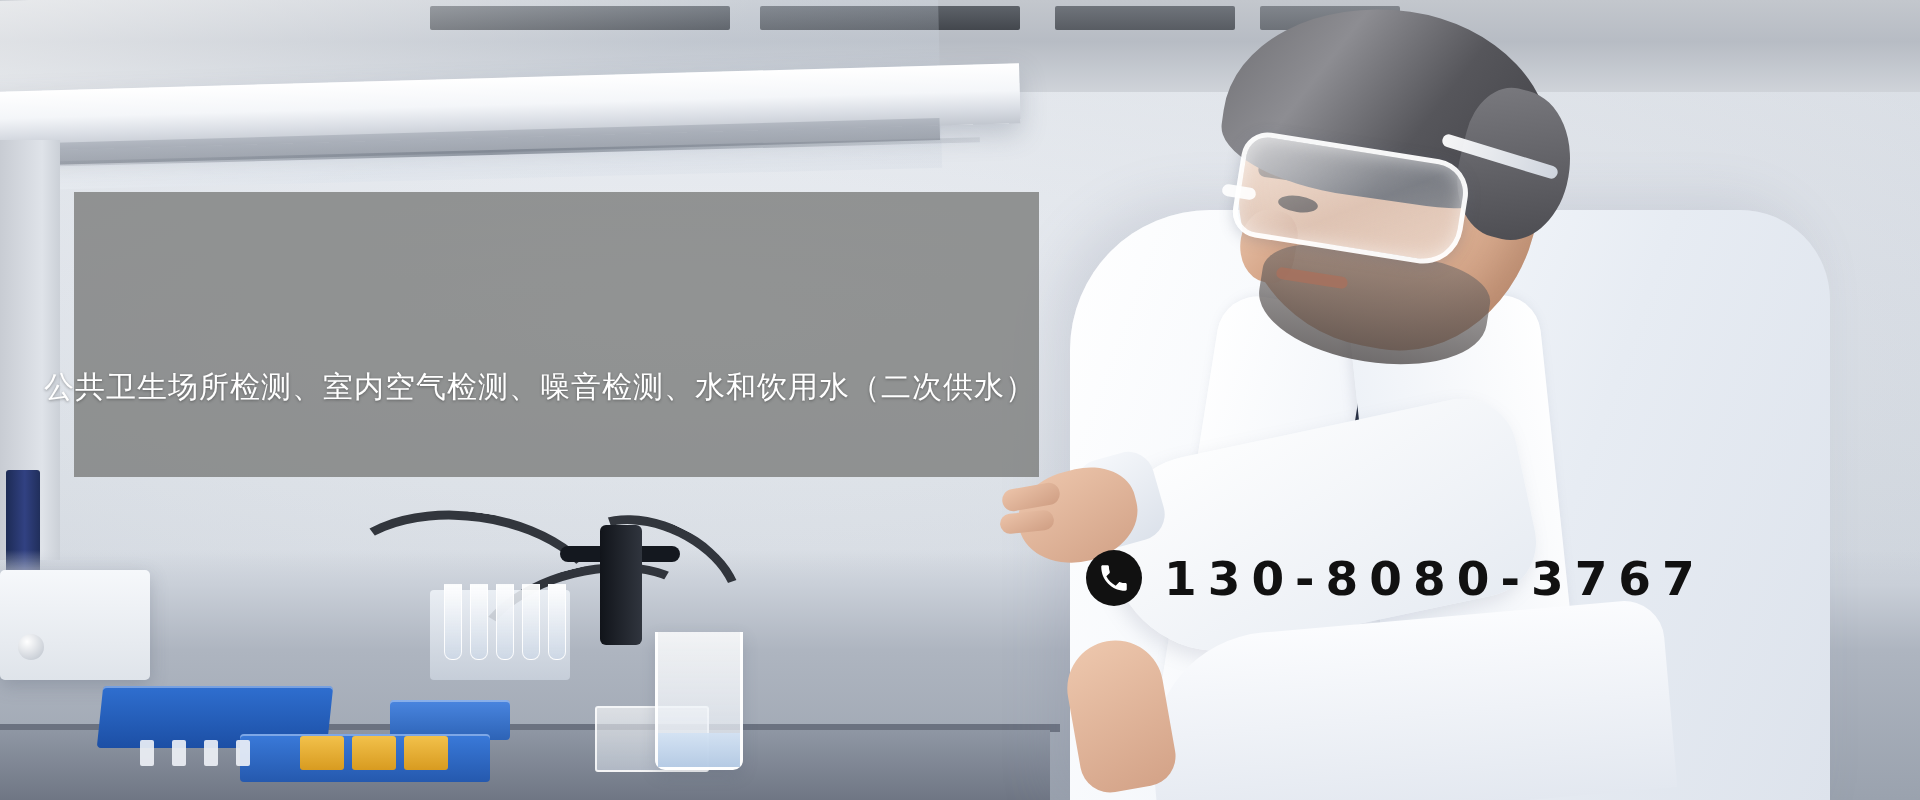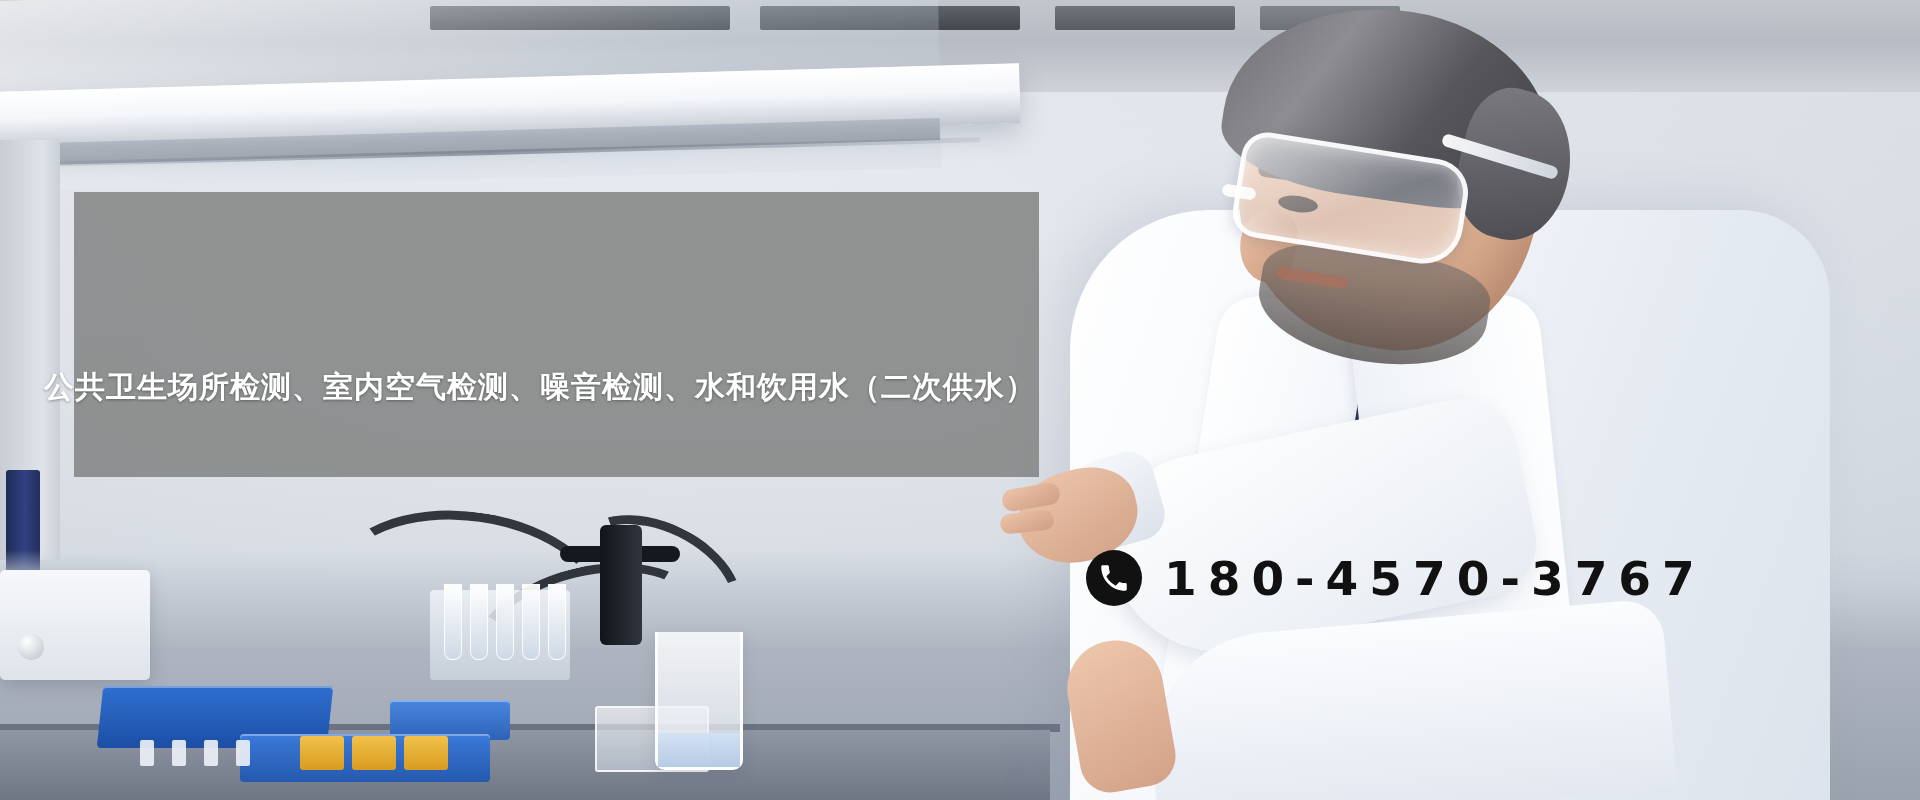--- a/index.html
+++ b/index.html
@@ -381,21 +381,21 @@
     font-family: "DejaVu Sans Condensed", "Liberation Sans Narrow", "Liberation Sans", sans-serif;
     transform: scaleX(0.92);
   }
   .panel-services {
     position: absolute;
     left: 50%;
     top: 192px;
     transform: translateX(-50%);
     color: #ffffff;
     font-size: 30px;
-    font-weight: 700;
+    font-weight: 400;
     letter-spacing: 1px;
     white-space: nowrap;
     text-shadow: 0 1px 3px rgba(0,0,0,.35);
   }
 
   
   .phone-block {
     position: absolute;
     left: 1086px;
     top: 550px;
@@ -523,16 +523,16 @@
 
 
   <div class="panel-services" style="left:540px; top:367px; transform:translateX(-50%);">公共卫生场所检测、室内空气检测、噪音检测、水和饮用水（二次供水）</div>
 
   <div class="phone-block">
     <span class="phone-icon">
       <svg width="34" height="34" viewBox="0 0 24 24" aria-hidden="true">
         <path fill="#ffffff" d="M6.6 10.8c1.5 2.9 3.7 5.1 6.6 6.6l2.2-2.2c.3-.3.7-.4 1-.2 1.1.4 2.3.6 3.6.6.6 0 1 .4 1 1V20c0 .6-.4 1-1 1C10.6 21 3 13.4 3 4c0-.6.4-1 1-1h3.4c.6 0 1 .4 1 1 0 1.2.2 2.4.6 3.6.1.4 0 .8-.2 1l-2.2 2.2z"></path>
       </svg>
     </span>
-    <span class="phone-number">180-4570-3767</span>
+    <span class="phone-number">130-8080-3767</span>
   </div>
 
 </div>
 
 </body></html>

